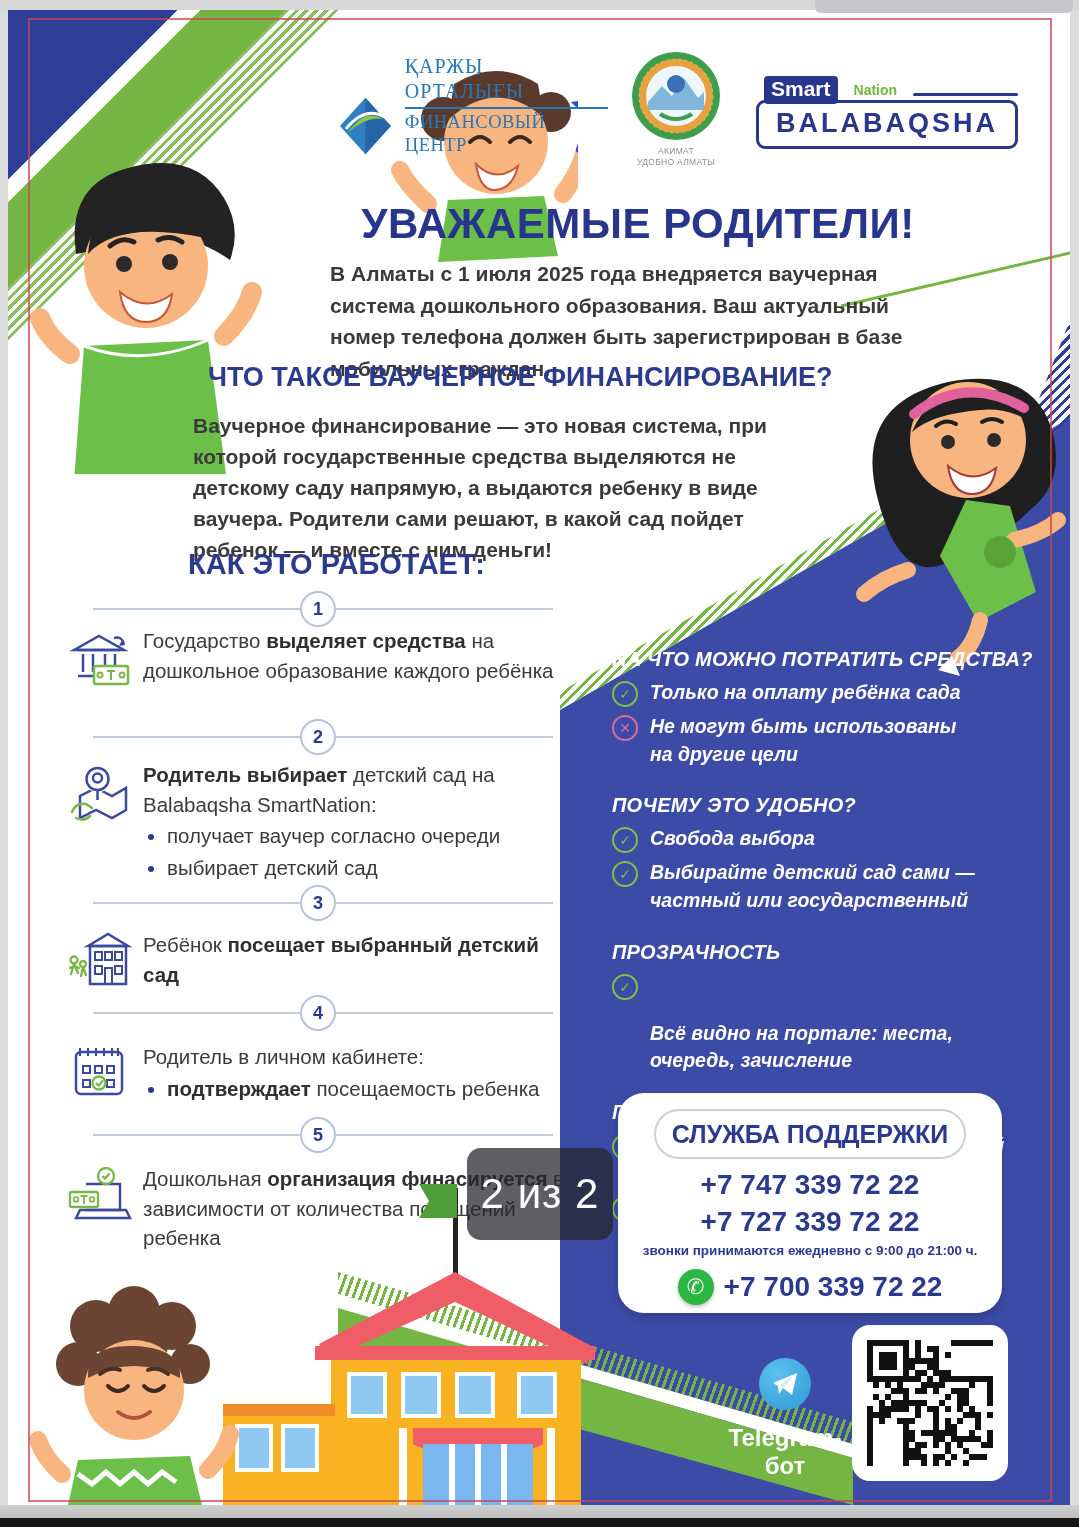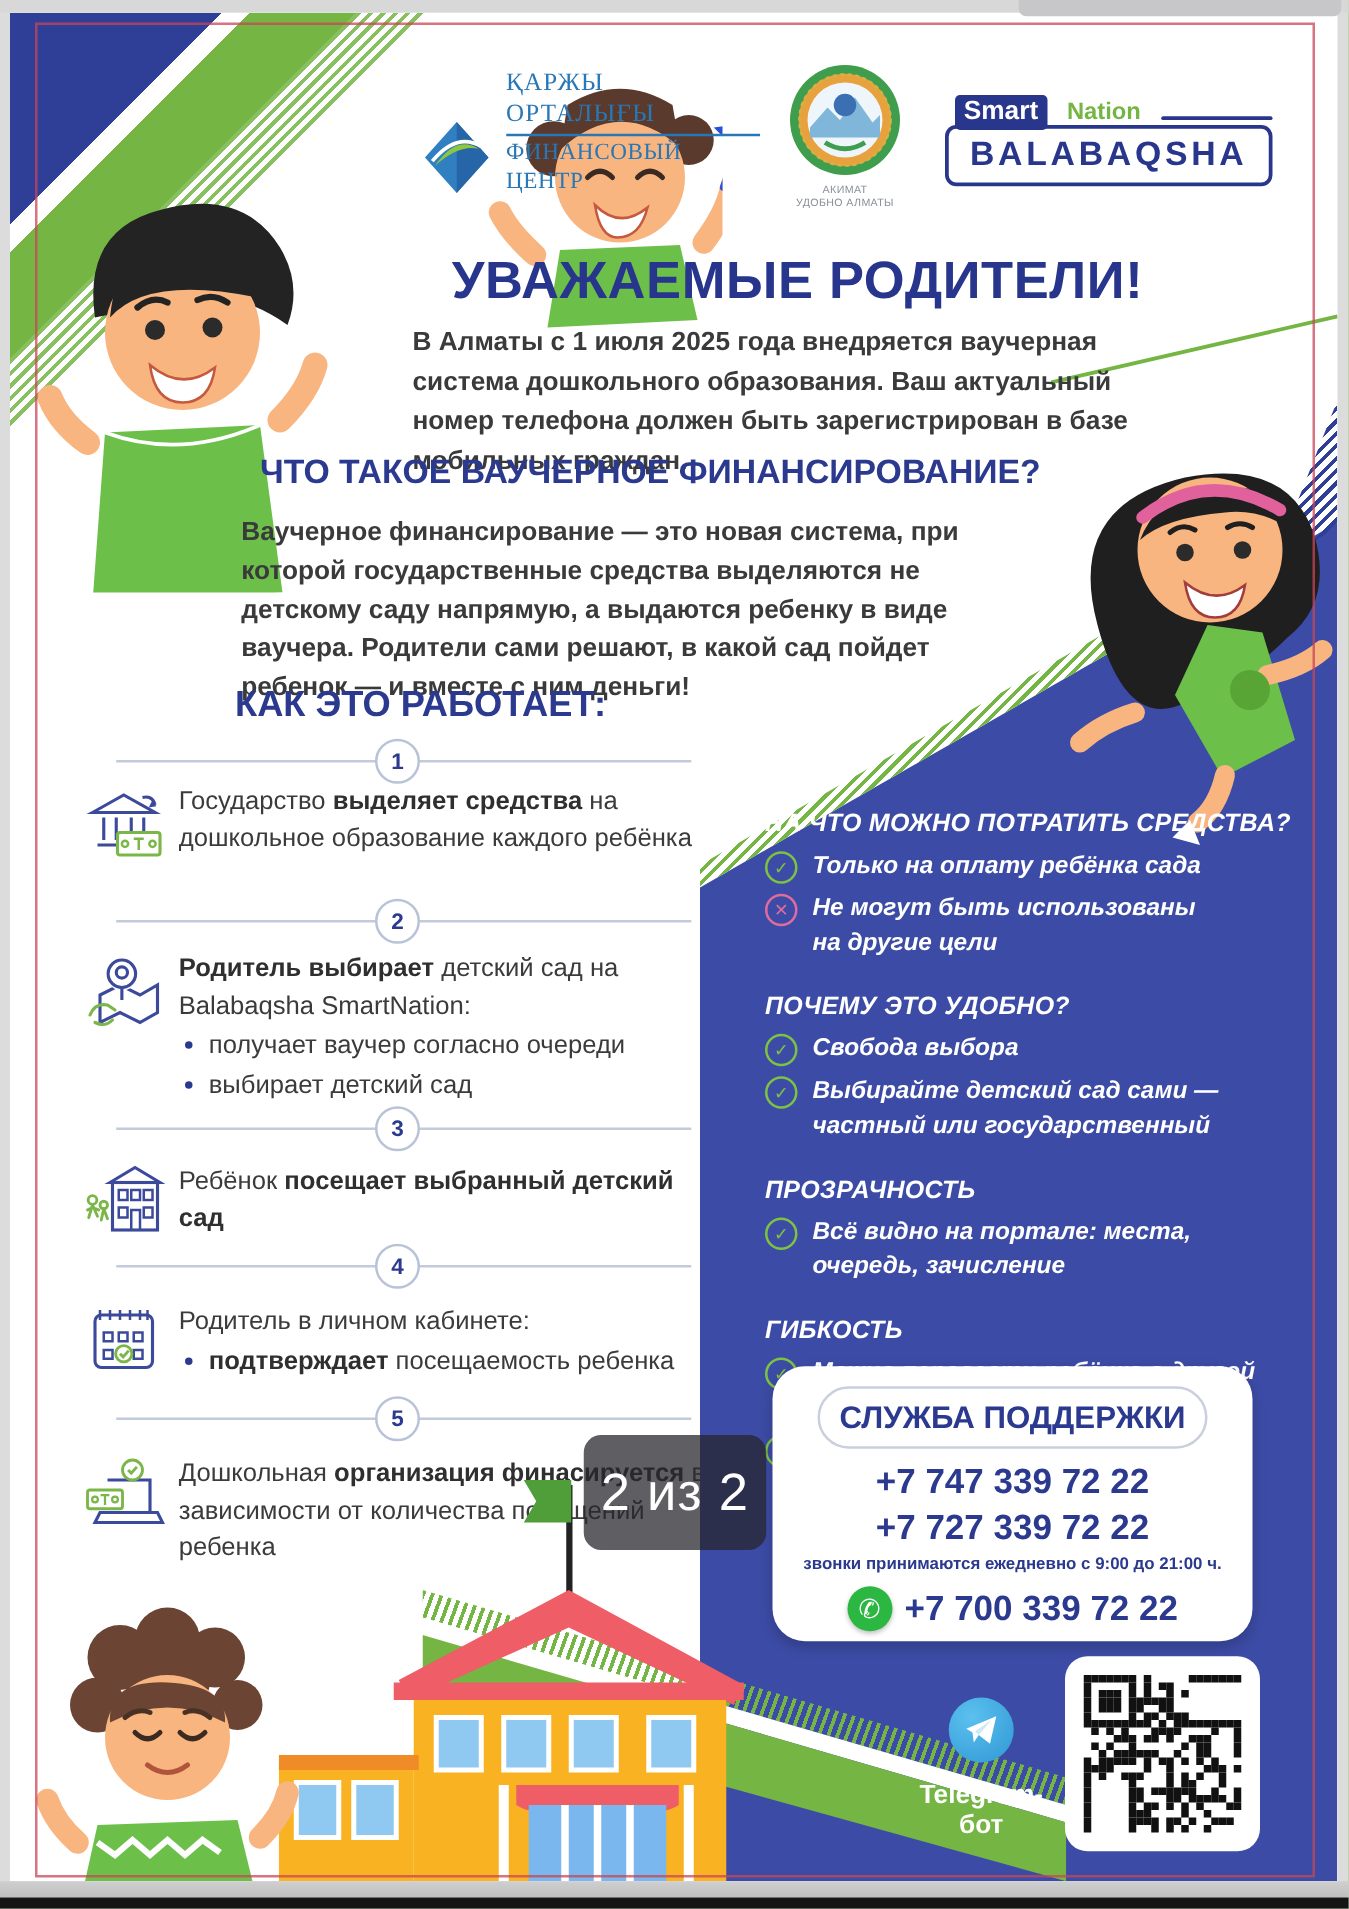--- a/index.html
+++ b/index.html
@@ -50,21 +50,21 @@
   
   #logo-finance{left:330px;top:72px;width:270px;height:75px;display:flex;align-items:flex-end;gap:12px;z-index:10;}
   .fin-text{font-family:"Liberation Serif","DejaVu Serif",serif;color:#2877b6;line-height:1.25;}
   .fin-line1{font-size:20px;letter-spacing:1px;border-bottom:2px solid #2877b6;padding-bottom:3px;}
   .fin-line2{font-size:18.5px;letter-spacing:.5px;padding-top:2px;}
   #logo-akimat{left:618px;top:40px;width:100px;height:130px;text-align:center;z-index:10;}
   .akimat-caption{font-size:8.5px;color:#8a8f99;line-height:1.3;margin-top:4px;letter-spacing:.3px;}
   #logo-smart{left:748px;top:66px;width:262px;height:78px;z-index:10;}
   .smart-row{display:flex;align-items:center;gap:16px;margin-left:8px;}
   .smart-chip{background:#28368c;color:#fff;font-weight:700;font-size:21px;padding:1px 7px 3px;border-radius:4px;}
-  .nation-word{color:#74b543;font-weight:700;font-size:19px;}
+  .nation-word{color:#74b543;font-weight:700;font-size:14px;}
   .nation-line{flex:1;height:3px;background:#28368c;margin-top:8px;border-radius:2px;}
   .bala-box{margin-top:-4px;border:3px solid #28368c;border-radius:9px;padding:5px 12px 7px;text-align:center;
             font-size:27px;font-weight:800;color:#28368c;letter-spacing:3px;background:transparent;}
   
   #title{left:320px;top:190px;width:620px;text-align:center;color:#27358c;font-size:42px;font-weight:800;letter-spacing:.5px;z-index:10;}
   #intro{left:322px;top:248px;width:612px;color:#3a3a3a;font-size:21px;font-weight:600;line-height:1.5;z-index:10;}
   #whatis-heading{left:200px;top:352px;width:720px;color:#2b3a8f;font-size:27px;font-weight:800;z-index:10;}
   #whatis-body{left:185px;top:400px;width:640px;color:#3a3a3a;font-size:21px;font-weight:600;line-height:1.48;z-index:10;}
   #how-heading{left:180px;top:538px;width:300px;color:#2b3a8f;font-size:29px;font-weight:800;z-index:10;}
   
@@ -93,21 +93,21 @@
   #support-pill{margin:16px auto 10px;width:308px;height:46px;border:2px solid #c9cfdd;border-radius:26px;
                 display:flex;align-items:center;justify-content:center;color:#2b3a8f;font-size:25px;font-weight:800;}
   .phone{color:#2b3a8f;font-size:28px;font-weight:600;margin:5px 0;}
   .phone b{font-weight:800;}
   #support-note{color:#2b3a8f;font-size:13.5px;font-weight:700;margin-top:2px;}
   #wa-row{display:flex;align-items:center;justify-content:center;gap:10px;margin-top:8px;}
   #wa-icon{width:36px;height:36px;border-radius:50%;background:#2bb741;color:#fff;font-size:21px;display:flex;align-items:center;justify-content:center;box-shadow:0 2px 4px rgba(0,0,0,.25);}
   
   #tg-block{left:712px;top:1348px;width:130px;text-align:center;z-index:13;}
   #tg-icon{width:52px;height:52px;border-radius:50%;margin:0 auto;background:radial-gradient(circle at 35% 30%,#5cc1ef,#2f97d4);display:flex;align-items:center;justify-content:center;}
-  #tg-label{margin-top:14px;color:#fff;font-size:21px;font-weight:700;}
+  #tg-label{margin-top:14px;color:#fff;font-size:24px;font-weight:700;}
   #qr-card{left:844px;top:1315px;width:156px;height:156px;background:#fff;border-radius:18px;z-index:13;display:flex;align-items:center;justify-content:center;}
   #qr{width:126px;height:126px;display:grid;grid-template-columns:repeat(21,1fr);grid-template-rows:repeat(21,1fr);}
   #qr div{background:transparent;}
   #qr div.on{background:#111;}
   
   #page-counter{left:467px;top:1148px;width:146px;height:92px;background:rgba(38,38,44,.74);border-radius:14px;z-index:50;
                 display:flex;align-items:center;justify-content:center;color:#fff;font-size:42px;font-weight:400;letter-spacing:1px;}
   
   svg{display:block;}
 </style>
@@ -393,21 +393,21 @@
       <div class="p-item">
         <span class="ico-circ ico-check">✓</span>
         <span style="max-width:340px;display:inline-block;">Выбирайте детский сад сами — частный или государственный</span>
       </div>
     </div>
 
     <div class="p-sec">
       <div class="p-heading">ПРОЗРАЧНОСТЬ</div>
       <div class="p-item">
         <span class="ico-circ ico-check">✓</span>
-        <span style="max-width:370px;display:inline-block;">Всё видно на портале: места, очередь, зачисление</span>
+        <span style="max-width:370px;display:inline-block;margin-top:48px;">Всё видно на портале: места, очередь, зачисление</span>
       </div>
     </div>
 
     <div class="p-sec">
       <div class="p-heading">ГИБКОСТЬ</div>
       <div class="p-item">
         <span class="ico-circ ico-check">✓</span>
         <span>Можно перевести ребёнка в другой сад</span>
       </div>
       <div class="p-item">

